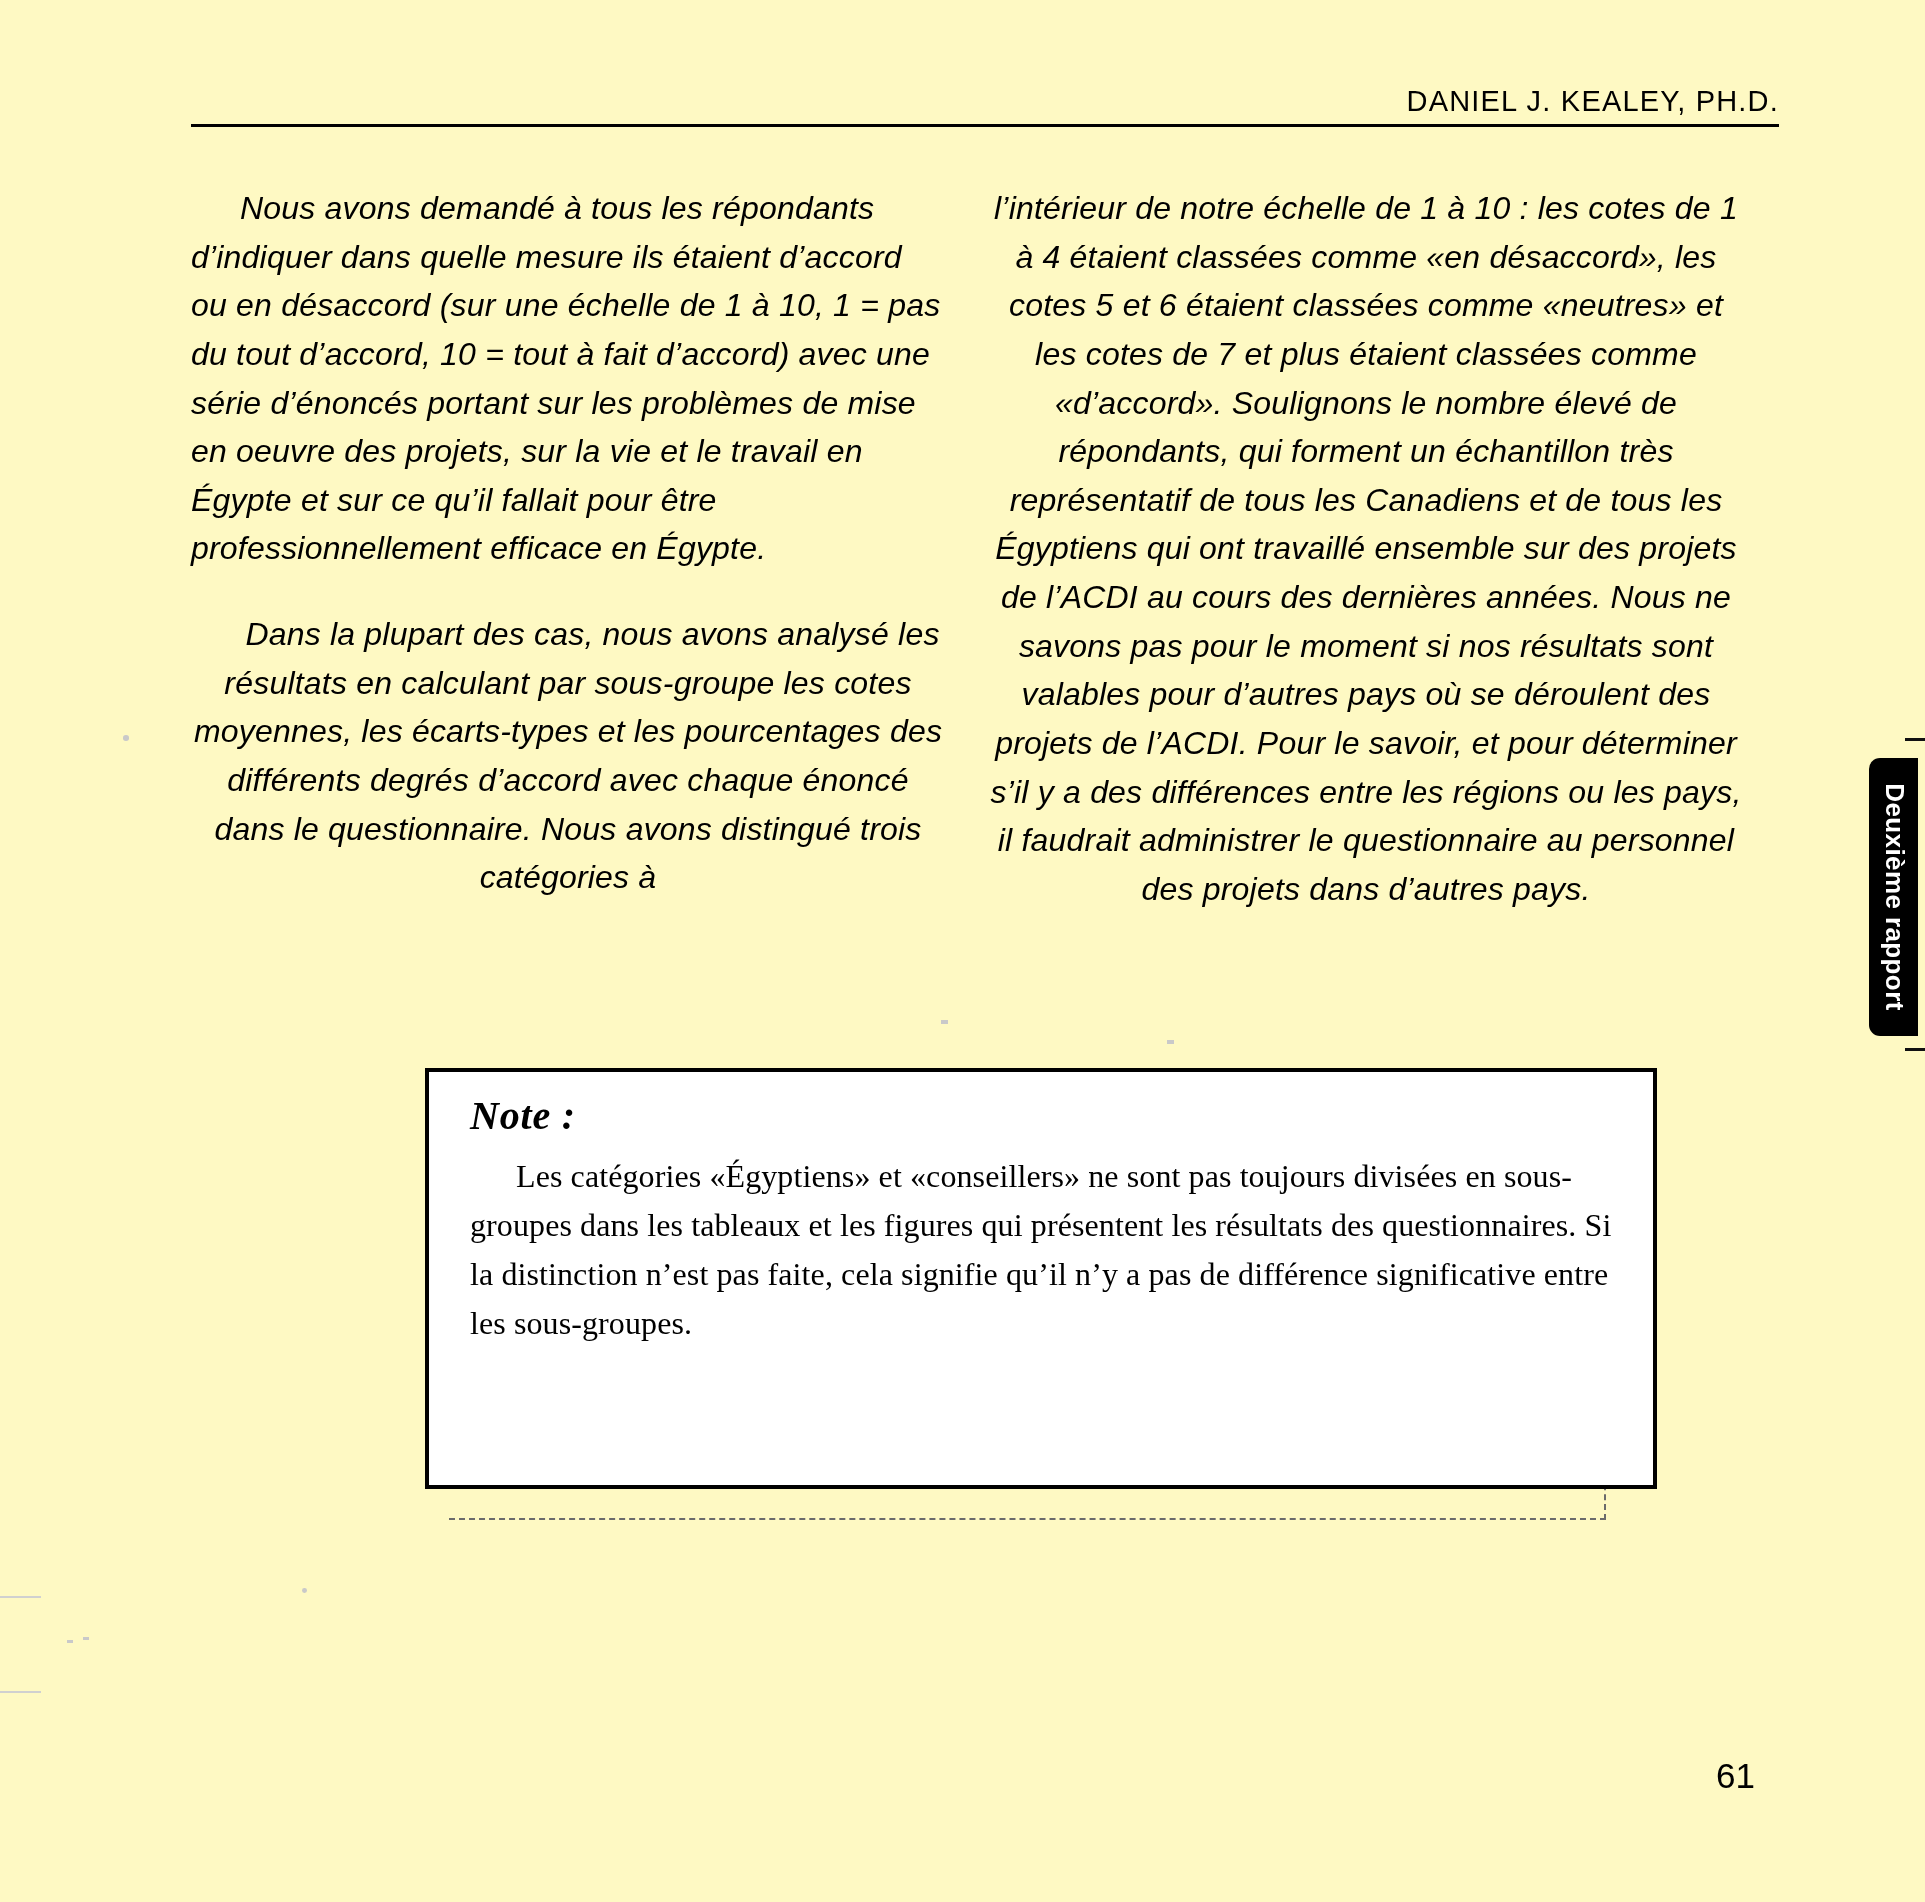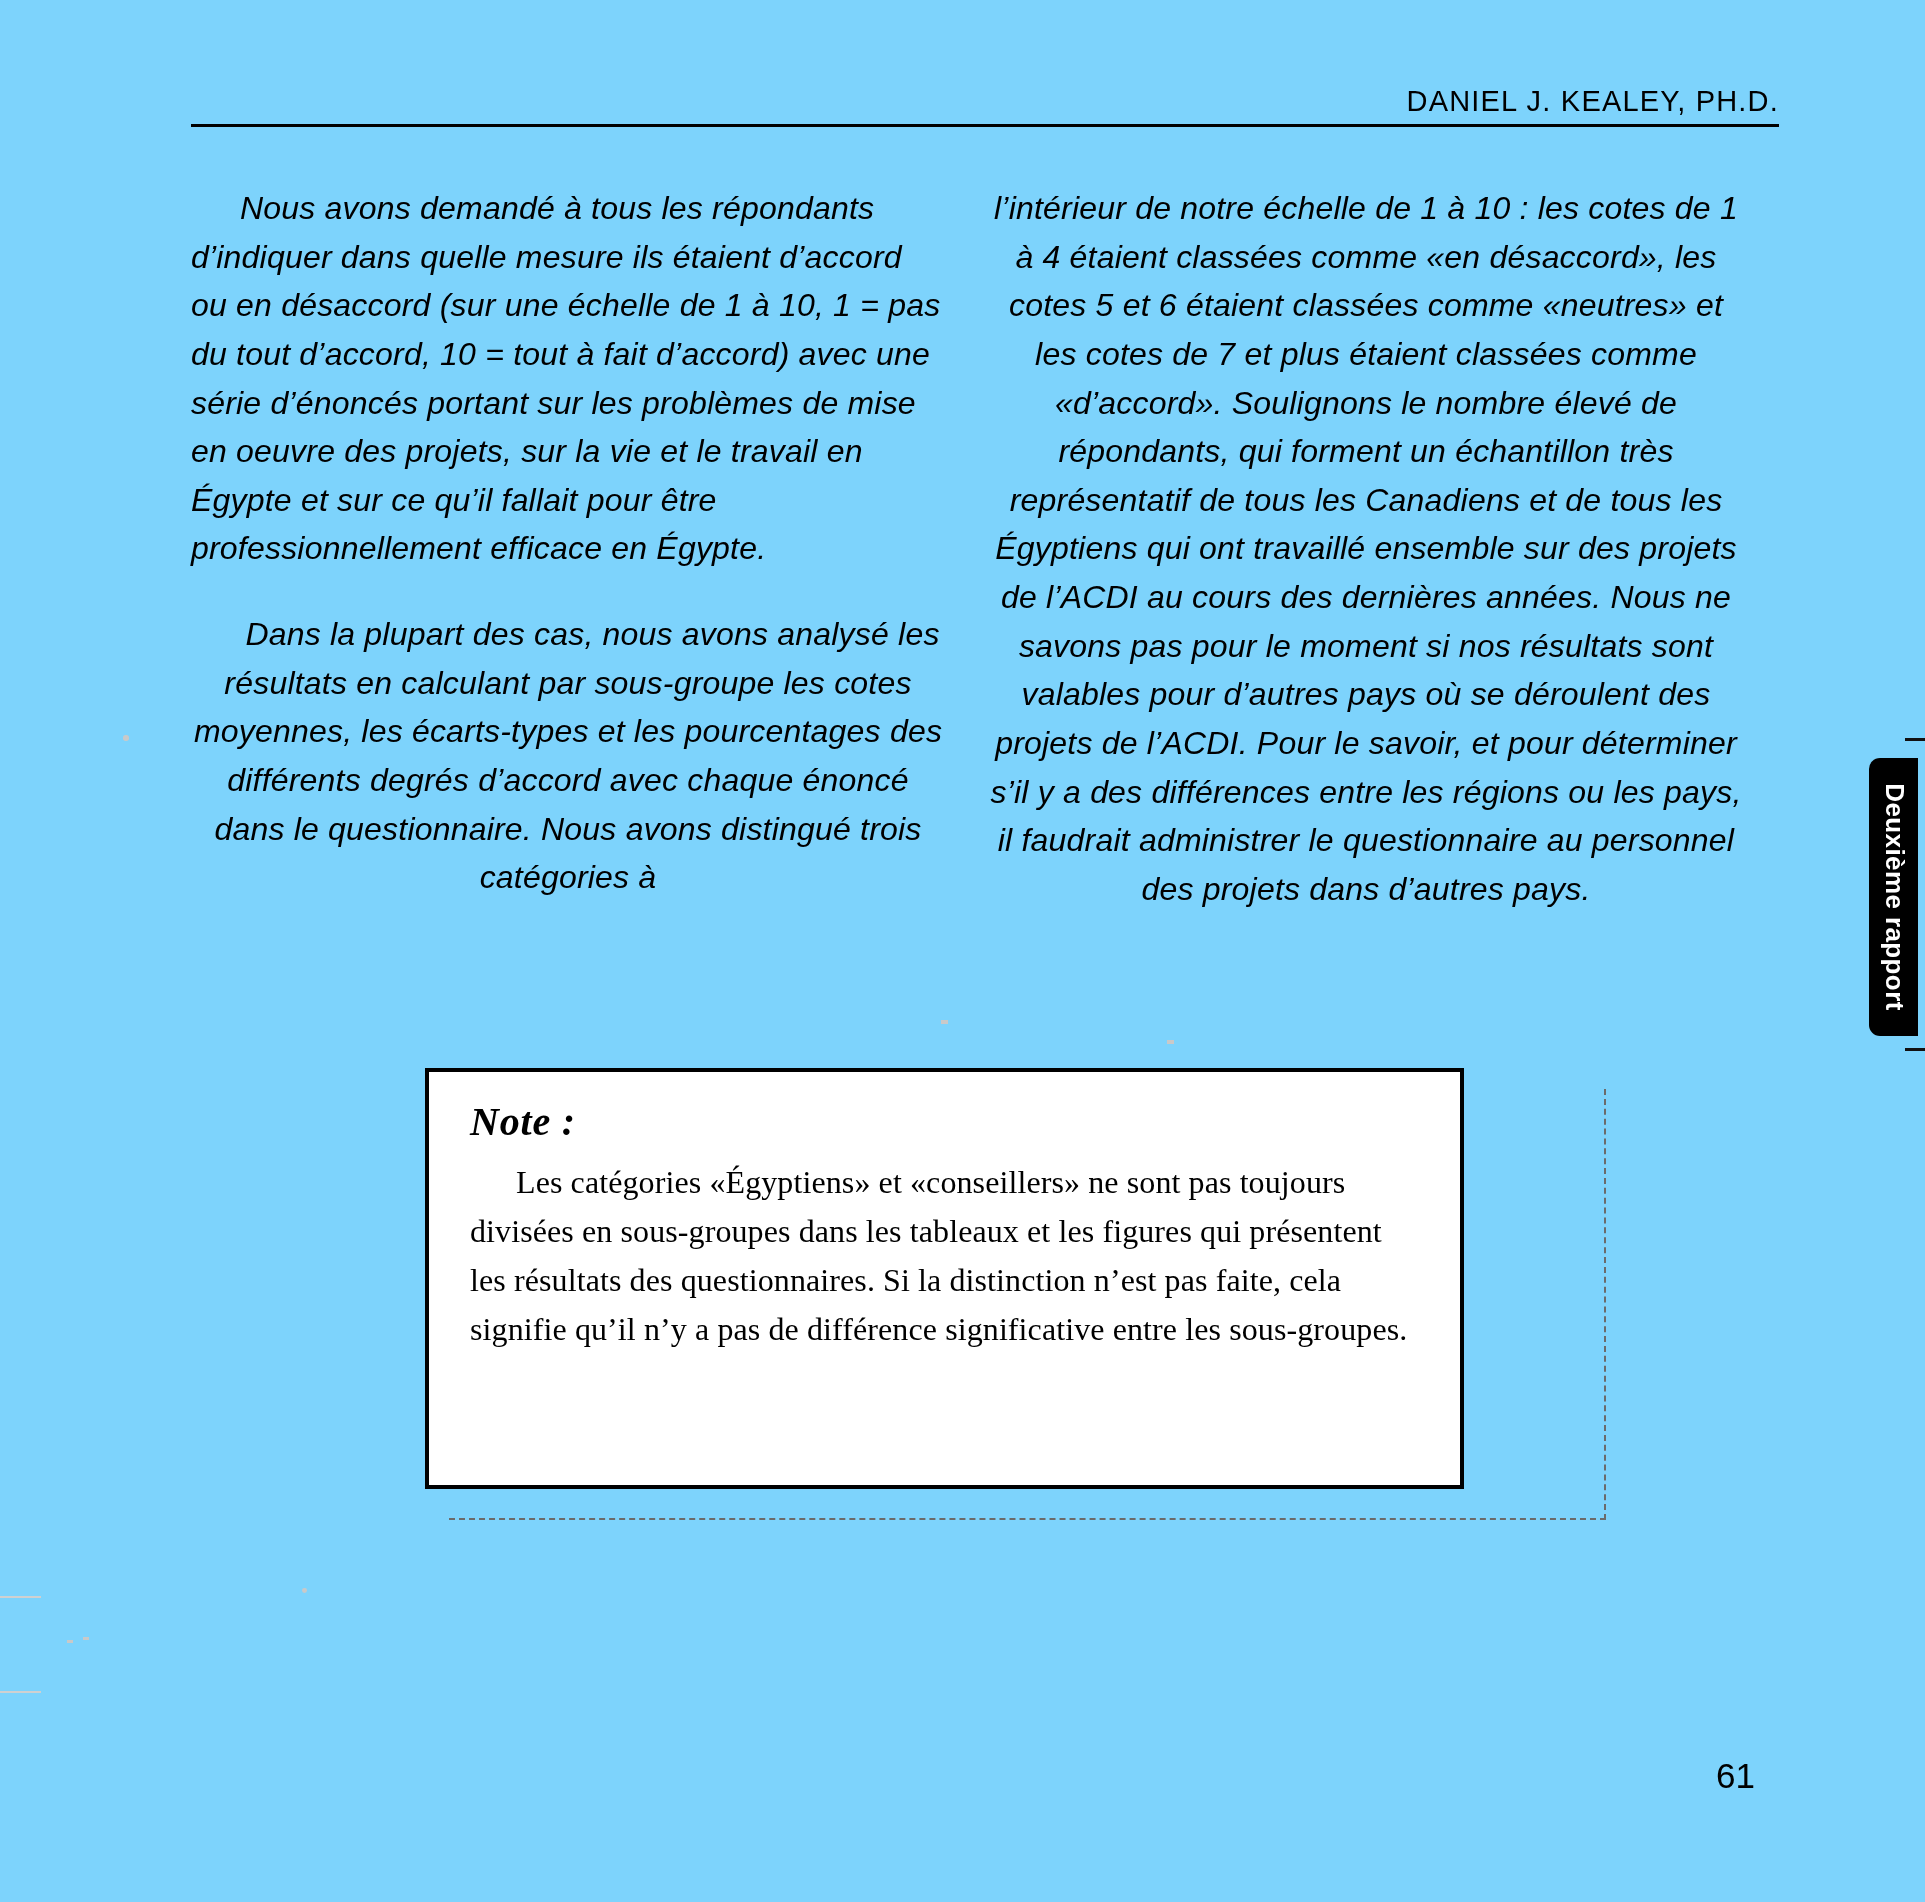--- a/index.html
+++ b/index.html
@@ -13,21 +13,21 @@
     position: relative;
     font-family: "Liberation Sans", sans-serif;
     color: #000000;
     overflow: hidden;
   }
 
   
   .page {
     position: absolute;
     inset: 0;
-    background: #7dd3fc;
+    background: #fef9c3;
   }
 
   
   .running-head {
     position: absolute;
     top: 71px;
     left: 191px;
     right: 147px;
     height: 56px;
   }
@@ -116,26 +116,26 @@
     width: 1155px;
     height: 429px;
     border-right: 2.4px dashed #6b6b6b;
     border-bottom: 2.4px dashed #6b6b6b;
     background: transparent;
   }
   .note-box {
     position: absolute;
     top: 1068px;
     left: 425px;
-    width: 1039px;
+    width: 1232px;
     height: 421px;
     border: 4px solid #000000;
     background: #ffffff;
     box-sizing: border-box;
-    padding: 26px 41px 0 41px;
+    padding: 20px 41px 0 41px;
   }
   .note-title {
     font-family: "Liberation Serif", serif;
     font-style: italic;
     font-weight: bold;
     font-size: 40px;
     margin: 0 0 12.7px 0;
     letter-spacing: 0.8px;
   }
   .note-body {

